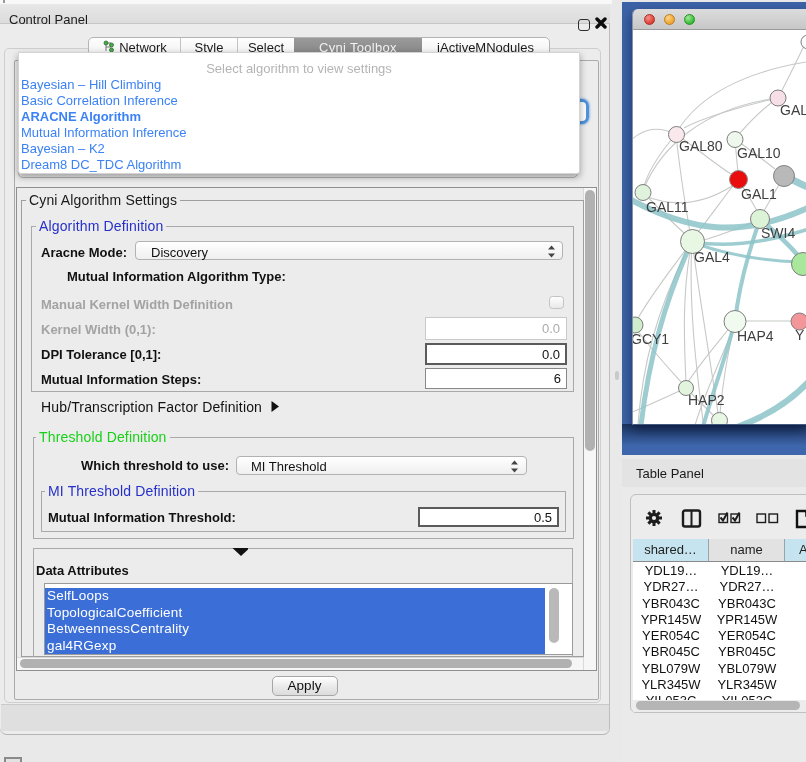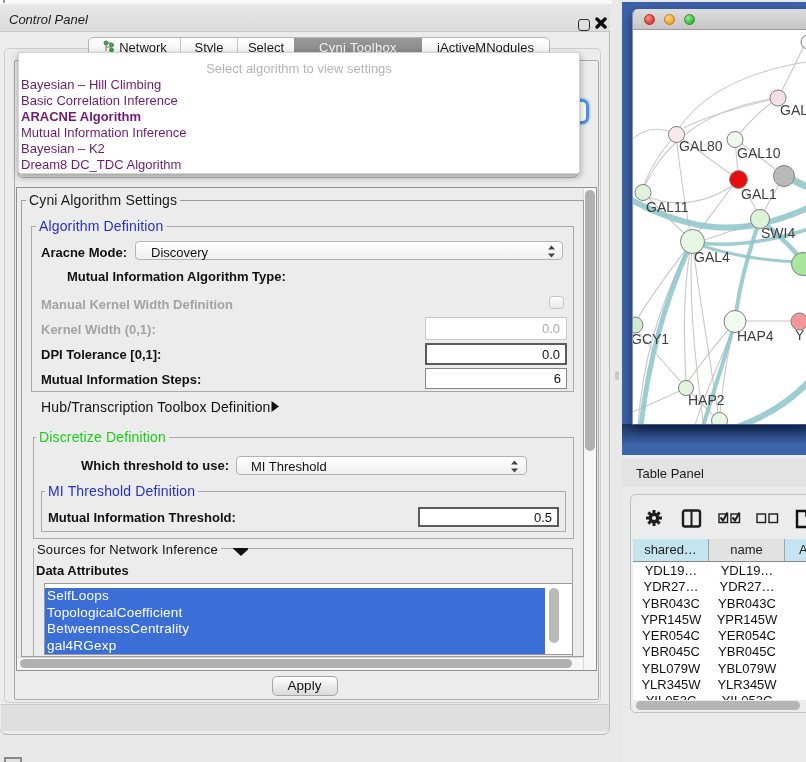--- a/index.html
+++ b/index.html
@@ -11,21 +11,21 @@
 </style>
 </head>
 <body>
 <div id="stage">
 
   <div class="abs" style="left:0;top:0;width:612px;height:4px;background:#f8f8f8;"></div>
   <div class="abs" style="left:3px;top:0;width:2px;height:3px;background:#9a9a9a;"></div>
 
   <div class="abs" style="left:0;top:5px;width:610px;height:730px;background:#ececec;border-right:1px solid #bdbdbd;border-bottom:1px solid #b5b5b5;border-radius:0 0 7px 7px;box-sizing:border-box;"></div>
 
-  <div class="abs" style="left:0;top:5px;width:610px;height:27px;background:linear-gradient(#e6e6e6,#dcdcdc);border-bottom:1px solid #c6c6c6;box-sizing:border-box;font-style:italic;">
+  <div class="abs" style="left:0;top:5px;width:610px;height:19px;background:linear-gradient(#e6e6e6,#dcdcdc);border-bottom:1px solid #c6c6c6;box-sizing:border-box;">
     <div class="abs" style="left:9px;top:7px;font-size:13px;color:#1c1c1c;">Control Panel</div>
     <div class="abs" style="left:578px;top:13.5px;width:10px;height:10px;border:1.8px solid #2e2e2e;border-radius:3px;"></div>
     <svg class="abs" style="left:595px;top:12px;" width="12" height="12" viewBox="0 0 12 12">
       <path d="M2 2 L10 10 M10 2 L2 10" stroke="#0c0c0c" stroke-width="3.4" stroke-linecap="round"></path>
     </svg>
   </div>
 
   <div class="abs" style="left:4px;top:48px;width:597px;height:655px;border:1px solid #cecece;border-radius:5px;box-sizing:border-box;"></div>
 
   <div class="abs" style="left:14px;top:60px;width:585px;height:640px;border:1px solid #ababab;border-radius:2px;box-sizing:border-box;"></div>
@@ -82,47 +82,46 @@
   <div class="abs" style="left:41px;top:347px;font-size:13px;font-weight:bold;color:#111;">DPI Tolerance [0,1]:</div>
   <div class="abs" style="left:425px;top:343px;width:142px;height:22px;border:2px solid #5b5b5b;background:#fff;box-sizing:border-box;">
     <div class="abs" style="right:5px;top:2px;font-size:13px;color:#111;">0.0</div>
   </div>
 
   <div class="abs" style="left:41px;top:372px;font-size:13px;font-weight:bold;color:#111;">Mutual Information Steps:</div>
   <div class="abs" style="left:425px;top:368px;width:142px;height:21px;border:1px solid #888;background:#fff;box-sizing:border-box;">
     <div class="abs" style="right:5px;top:2px;font-size:13px;color:#111;">6</div>
   </div>
 
-  <div class="abs" style="left:41px;top:399px;font-size:14px;letter-spacing:0.15px;color:#111;">Hub/Transcription Toolbox Definition</div>
+  <div class="abs" style="left:41px;top:399px;font-size:14px;letter-spacing:0.15px;color:#111;">Hub/Transcription Factor Definition</div>
   <svg class="abs" style="left:270px;top:400px;" width="10" height="13" viewBox="0 0 10 13">
     <path d="M1.5 1 L9 6.5 L1.5 12 Z" fill="#111"></path>
   </svg>
 
   <div class="abs" style="left:33px;top:437px;width:541px;height:102px;border:1px solid #a9a9a9;box-sizing:border-box;"></div>
-  <div class="grouptitle" style="left:36px;top:430px;color:#17d117;">Discretize Definition</div>
+  <div class="grouptitle" style="left:36px;top:430px;color:#17d117;">Threshold Definition</div>
 
   <div class="abs" style="left:81px;top:458px;font-size:13px;font-weight:bold;color:#111;">Which threshold to use:</div>
   <div class="abs combo" style="left:236px;top:456px;width:291px;height:19px;border:1px solid #b2b2b2;border-radius:4px;background:linear-gradient(#ffffff,#efefef);box-sizing:border-box;">
     <div class="abs" style="left:14px;top:2px;font-size:13px;color:#111;">MI Threshold</div>
     <svg class="abs" style="right:7px;top:3px;" width="9" height="13" viewBox="0 0 9 13">
       <path d="M4.5 0.5 L8 4.5 L1 4.5 Z" fill="#444"></path>
       <path d="M4.5 12.5 L8 8.5 L1 8.5 Z" fill="#444"></path>
     </svg>
   </div>
 
   <div class="abs" style="left:41px;top:491px;width:525px;height:41px;border:1px solid #a9a9a9;box-sizing:border-box;"></div>
   <div class="grouptitle" style="left:45px;top:484px;color:#2630c8;">MI Threshold Definition</div>
 
   <div class="abs" style="left:48px;top:510px;font-size:13px;font-weight:bold;color:#111;">Mutual Information Threshold:</div>
   <div class="abs" style="left:418px;top:507px;width:141px;height:20px;border:2px solid #5b5b5b;background:#fff;box-sizing:border-box;">
     <div class="abs" style="right:5px;top:1px;font-size:13px;color:#111;">0.5</div>
   </div>
 
   <div class="abs" style="left:33px;top:548px;width:540px;height:109px;border:1px solid #a9a9a9;border-bottom:none;box-sizing:border-box;"></div>
-  <div class="grouptitle" style="left:34px;top:543px;color:#111;font-size:13px;letter-spacing:0.18px;">Sources for Network Inference</div>
   <svg class="abs" style="left:231px;top:548px;" width="17" height="8" viewBox="0 0 14 8">
     <path d="M0 0 L17 0 L8.5 8 Z" fill="#111"></path>
   </svg>
 
   <div class="abs" style="left:36px;top:563px;font-size:13px;font-weight:bold;color:#111;">Data Attributes</div>
 
   <div class="abs" style="left:44px;top:583px;width:529px;height:72px;border:1px solid #9a9a9a;background:#fff;box-sizing:border-box;"></div>
   <div class="abs" style="left:45px;top:587.5px;width:500px;height:66px;background:#3b6ed7;"></div>
   <div class="abs" style="left:47px;top:588px;font-size:13.5px;letter-spacing:0.2px;line-height:16.5px;color:#fff;">SelfLoops<br>TopologicalCoefficient<br>BetweennessCentrality<br>gal4RGexp</div>
   <div class="abs" style="left:548.5px;top:588px;width:10px;height:55px;background:#b9b9b9;border-radius:5px;"></div>
@@ -132,21 +131,21 @@
   <div class="abs" style="left:1px;top:704px;width:608px;height:27px;background:#dfdfdf;border-top:1px solid #c9c9c9;box-sizing:border-box;"></div>
 
   <div class="abs" style="left:4px;top:757px;width:18px;height:10px;border:2px solid #8a8a8a;background:#e2e2e2;box-sizing:border-box;"></div>
 
   <div class="abs" style="left:500px;top:99px;width:89px;height:25px;border:3px solid #4e93d9;border-radius:7px;background:#fdfdfd;box-shadow:0 0 2px 1px rgba(90,150,220,0.55);box-sizing:border-box;z-index:20;"></div>
 
   <div class="abs" style="left:18px;top:158px;width:560px;height:20px;border:1px solid #b6b6b6;border-radius:5px;background:linear-gradient(#fff,#ededed);box-sizing:border-box;z-index:25;"></div>
 
   <div class="abs" style="left:18px;top:52px;width:562px;height:122px;background:#fff;border:1px solid #d4d4d4;border-radius:0 0 3px 3px;box-shadow:0 3px 7px rgba(0,0,0,0.35);box-sizing:border-box;z-index:30;">
     <div class="abs" style="left:0;top:8px;width:560px;text-align:center;font-size:13px;color:#b4b4b4;">Select algorithm to view settings</div>
-    <div class="abs" style="left:2px;top:24px;font-size:13px;color:#701a75;line-height:16px;">
+    <div class="abs" style="left:2px;top:24px;font-size:13px;color:#3b82f6;line-height:16px;">
       Bayesian – Hill Climbing<br>
       Basic Correlation Inference<br>
       <b>ARACNE Algorithm</b><br>
       Mutual Information Inference<br>
       Bayesian – K2<br>
       Dream8 DC_TDC Algorithm
     </div>
   </div>
 
   <div class="abs" style="left:622px;top:2px;width:184px;height:453px;background:#3d63a7;"></div>

